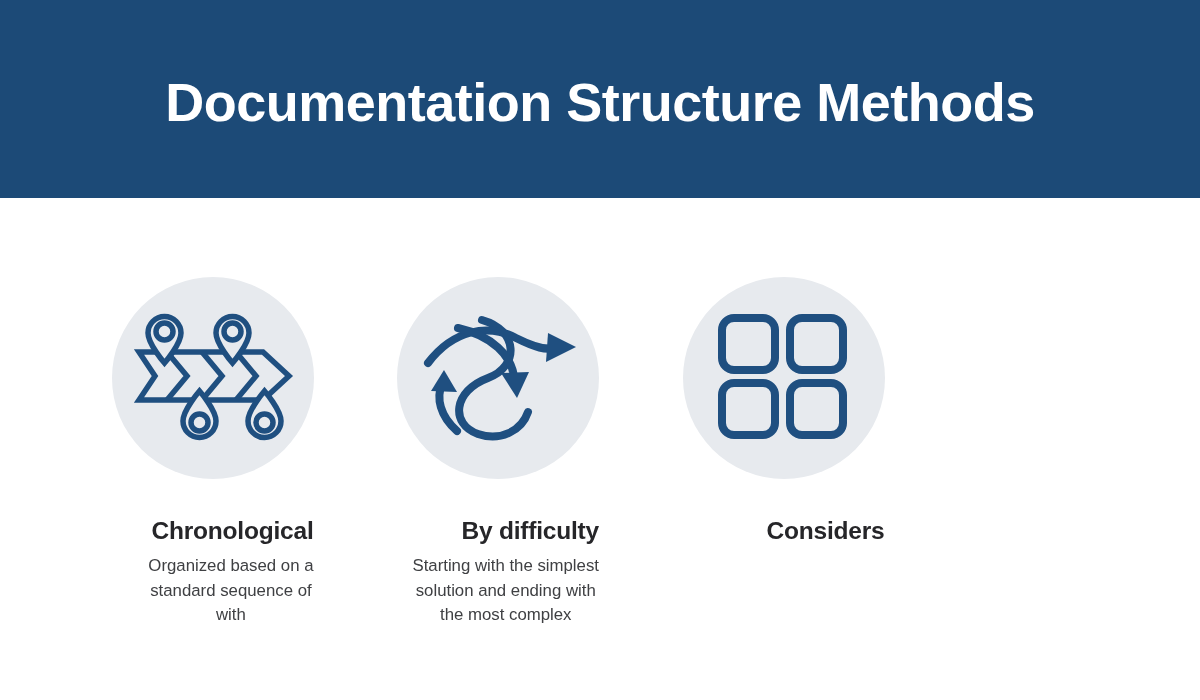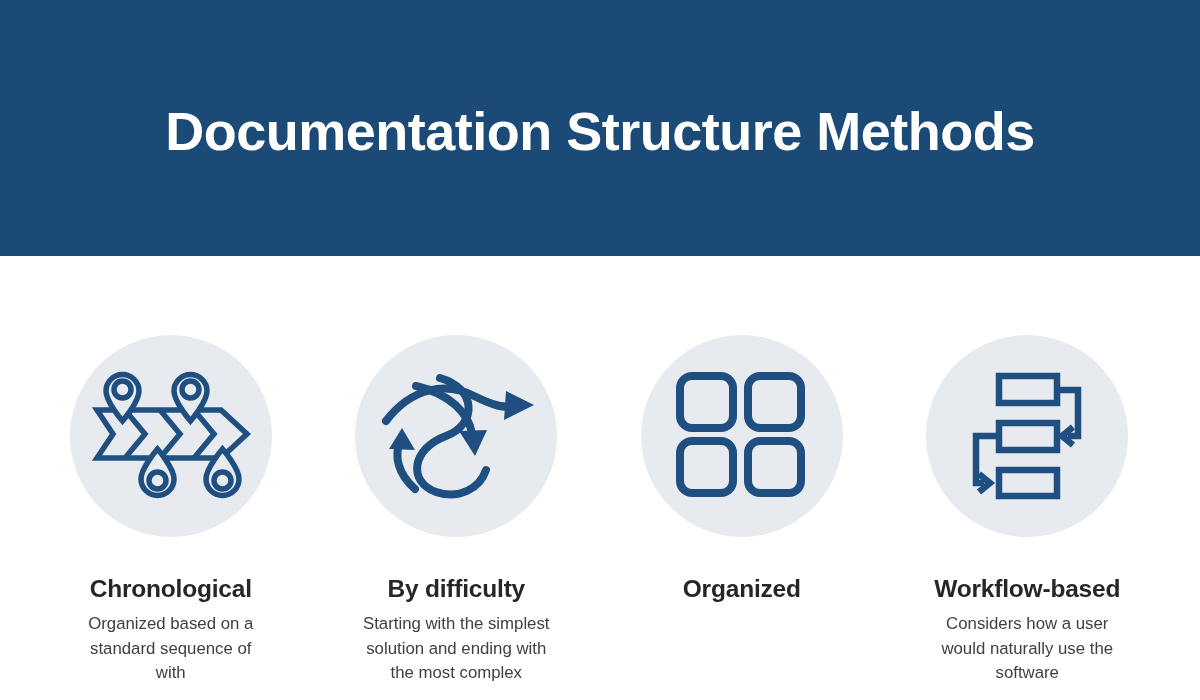--- a/index.html
+++ b/index.html
@@ -14,21 +14,21 @@
   * { box-sizing: border-box; }
   html, body { margin: 0; padding: 0; }
   body {
     width: 1200px;
     height: 700px;
     overflow: hidden;
     background: var(--page-bg);
     font-family: "Liberation Sans", "DejaVu Sans", sans-serif;
   }
   .header {
-    height: 256px;
+    height: 198px;
     background: var(--header-bg);
     display: flex;
     align-items: center;
     justify-content: center;
   }
   .page-title {
     margin: 0;
     padding-top: 6px;
     color: var(--title-color);
     font-size: 54px;
@@ -38,21 +38,21 @@
   }
   .methods {
     display: flex;
     padding: 79px 30px 0 28px;
   }
   .method {
     flex: 0 0 285.5px;
     width: 285.5px;
     display: flex;
     flex-direction: column;
-    align-items: center;
+    align-items: flex-end;
     text-align: center;
   }
   .icon-circle {
     width: 202px;
     height: 202px;
     border-radius: 50%;
     background: var(--circle-bg);
     display: flex;
     align-items: center;
     justify-content: center;
@@ -137,37 +137,18 @@
       <div class="icon-circle">
         <svg class="icon-svg" width="200" height="200" viewBox="0 0 200 200">
           <g fill="none" stroke="currentColor" stroke-width="8">
             <rect x="38" y="40" width="53" height="52" rx="12"></rect>
             <rect x="106" y="40" width="53" height="52" rx="12"></rect>
             <rect x="38" y="105" width="53" height="52" rx="12"></rect>
             <rect x="106" y="105" width="53" height="52" rx="12"></rect>
           </g>
         </svg>
       </div>
-      <h2 class="method-title">Organized</h2>
+      <h2 class="method-title">Considers</h2>
     </section>
 
-    <section class="method">
-      <div class="icon-circle">
-        <svg class="icon-svg" width="200" height="200" viewBox="0 0 200 200">
-          <g fill="none" stroke="currentColor" stroke-width="6.5" stroke-miterlimit="10">
-            <rect x="72" y="40" width="58" height="27"></rect>
-            <rect x="72" y="87" width="58" height="27"></rect>
-            <rect x="72" y="134" width="58" height="26"></rect>
-            <path d="M130,54 H151 V100 H141"></path>
-            <path d="M146,91 L135,100 L146,109"></path>
-            <path d="M72,100 H49 V147 H57"></path>
-            <path d="M52,138 L63,147 L52,156"></path>
-          </g>
-        </svg>
-      </div>
-      <h2 class="method-title">Workflow-based</h2>
-      <p class="method-desc">Considers how a user
-would naturally use the
-software</p>
-    </section>
 
   </main>
 </div>
 
 </body></html>

